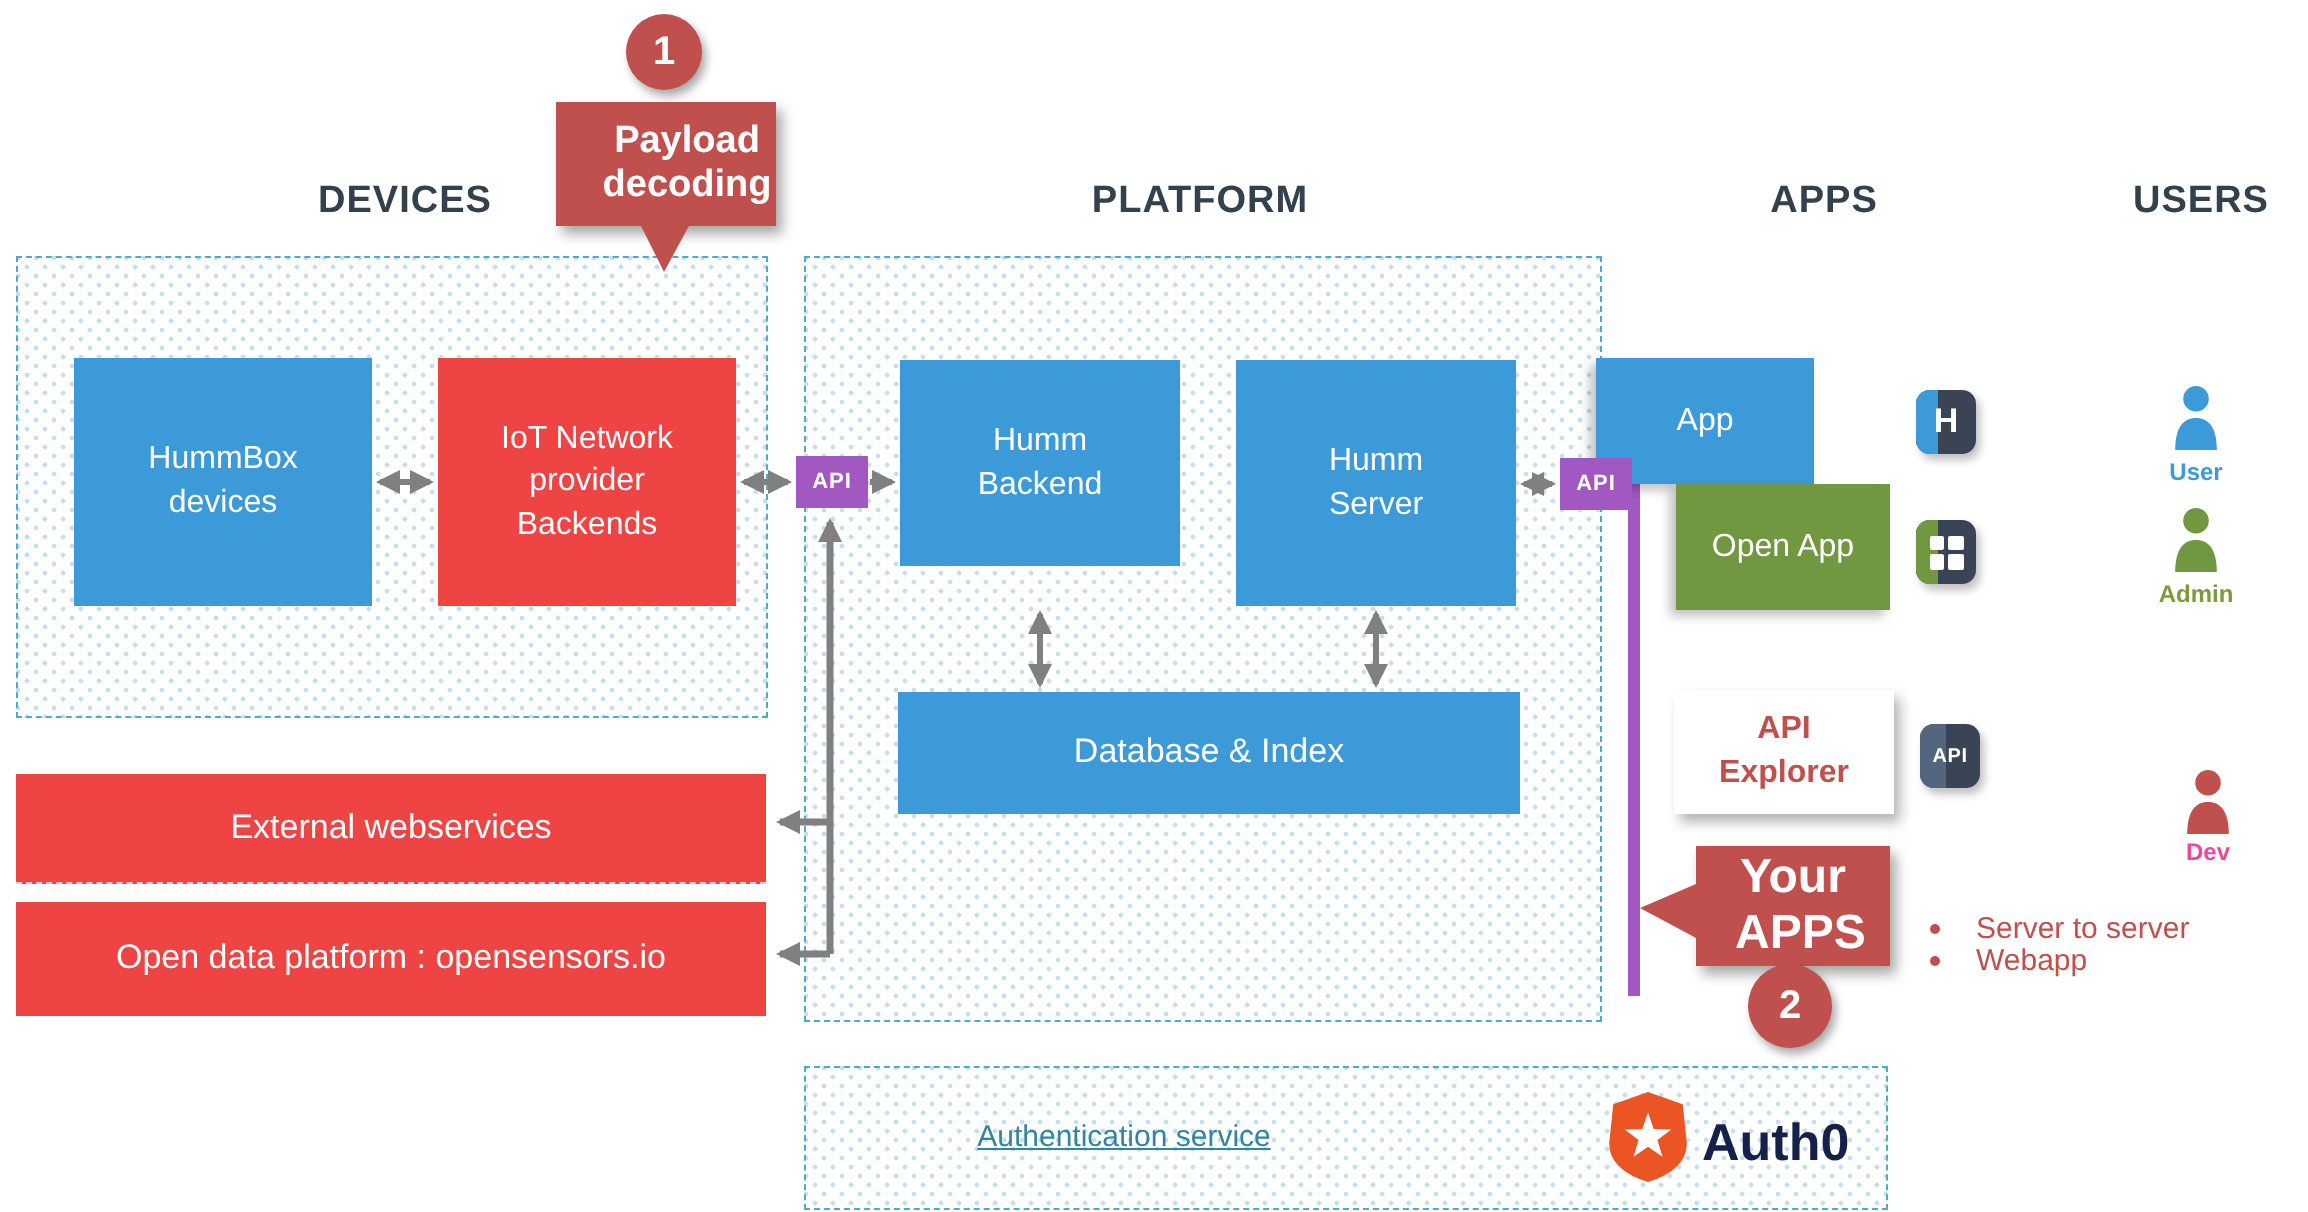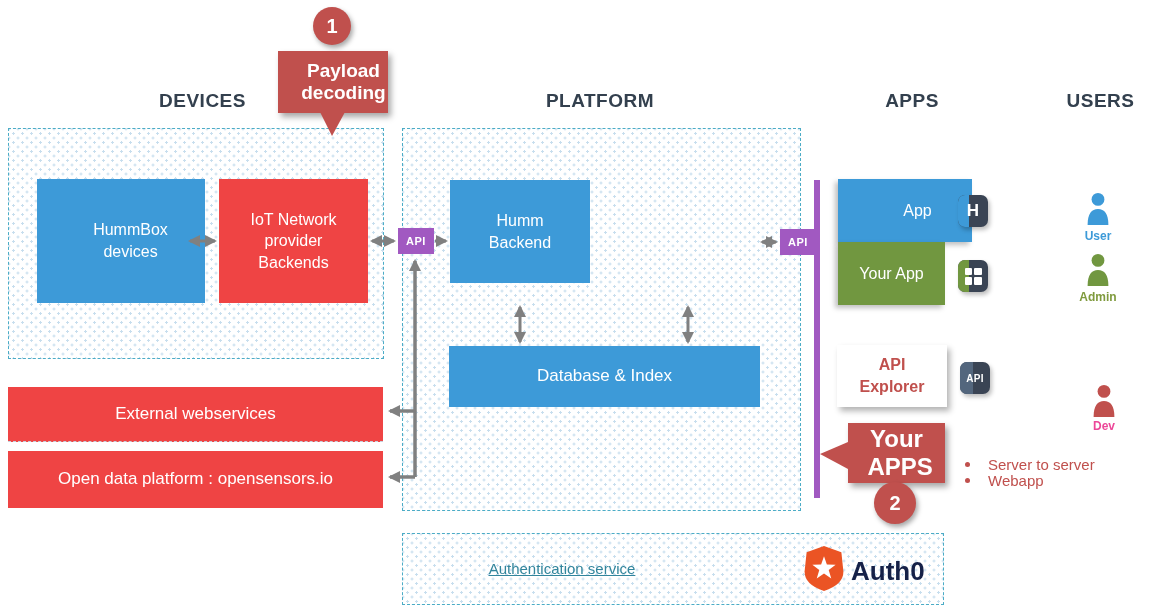--- a/index.html
+++ b/index.html
@@ -77,48 +77,51 @@
 
   <div class="hdr" style="left:150px;width:105px;">DEVICES</div>
   <div class="hdr" style="left:540px;width:120px;">PLATFORM</div>
   <div class="hdr" style="left:882px;width:60px;">APPS</div>
   <div class="hdr" style="left:1063px;width:75px;">USERS</div>
 
   <div class="region" style="left:8px;top:128px;width:374px;height:229px;"></div>
   <div class="region" style="left:402px;top:128px;width:397px;height:381px;"></div>
   <div class="region" style="left:402px;top:533px;width:540px;height:70px;"></div>
 
-  <div class="box blue" style="left:37px;top:179px;width:149px;height:124px;padding-left:19px;">
+  <div class="box blue" style="left:37px;top:179px;width:149px;height:124px;">
     <span style="width:90px;">HummBox devices</span>
   </div>
   <div class="box navy" style="left:219px;top:179px;width:149px;height:124px;">
     <span style="width:105px;">IoT Network provider Backends</span>
   </div>
 
   <div class="box blue" style="left:450px;top:180px;width:140px;height:103px;">
     <span style="width:80px;">Humm Backend</span>
   </div>
+  <div class="box blue" style="left:618px;top:180px;width:140px;height:123px;">
+    <span style="width:70px;">Humm Server</span>
+  </div>
   <div class="box navy extdash" style="left:8px;top:387px;width:375px;height:54px;font-size:17px;">
     <span>External webservices</span>
   </div>
 
   <div class="box blue" style="left:449px;top:346px;width:311px;height:61px;font-size:17px;">
     <span>Database &amp; Index</span>
   </div>
   <div class="box navy" style="left:8px;top:451px;width:375px;height:57px;font-size:17px;">
     <span>Open data platform : opensensors.io</span>
   </div>
 
   <div class="purpline"></div>
 
-  <div class="box blue" style="left:838px;top:179px;width:109px;height:63px;box-shadow:-3px 3px 5px rgba(0,0,0,.25);padding-left:25px;">
+  <div class="box blue" style="left:798px;top:179px;width:109px;height:63px;box-shadow:-3px 3px 5px rgba(0,0,0,.25);">
     <span>App</span>
   </div>
   <div class="box green" style="left:838px;top:242px;width:107px;height:63px;box-shadow:-3px 3px 5px rgba(0,0,0,.25);">
-    <span>Your App</span>
+    <span>Open App</span>
   </div>
   <div class="box whitebox" style="left:837px;top:345px;width:110px;height:62px;">
     <span style="width:70px;">API Explorer</span>
   </div>
 
   <div class="appicon" style="left:958px;top:195px;">
     <div class="stripe" style="background:#3D9AD8;"></div>
     <span class="iconletter">H</span>
   </div>
   <div class="appicon" style="left:958px;top:260px;">

